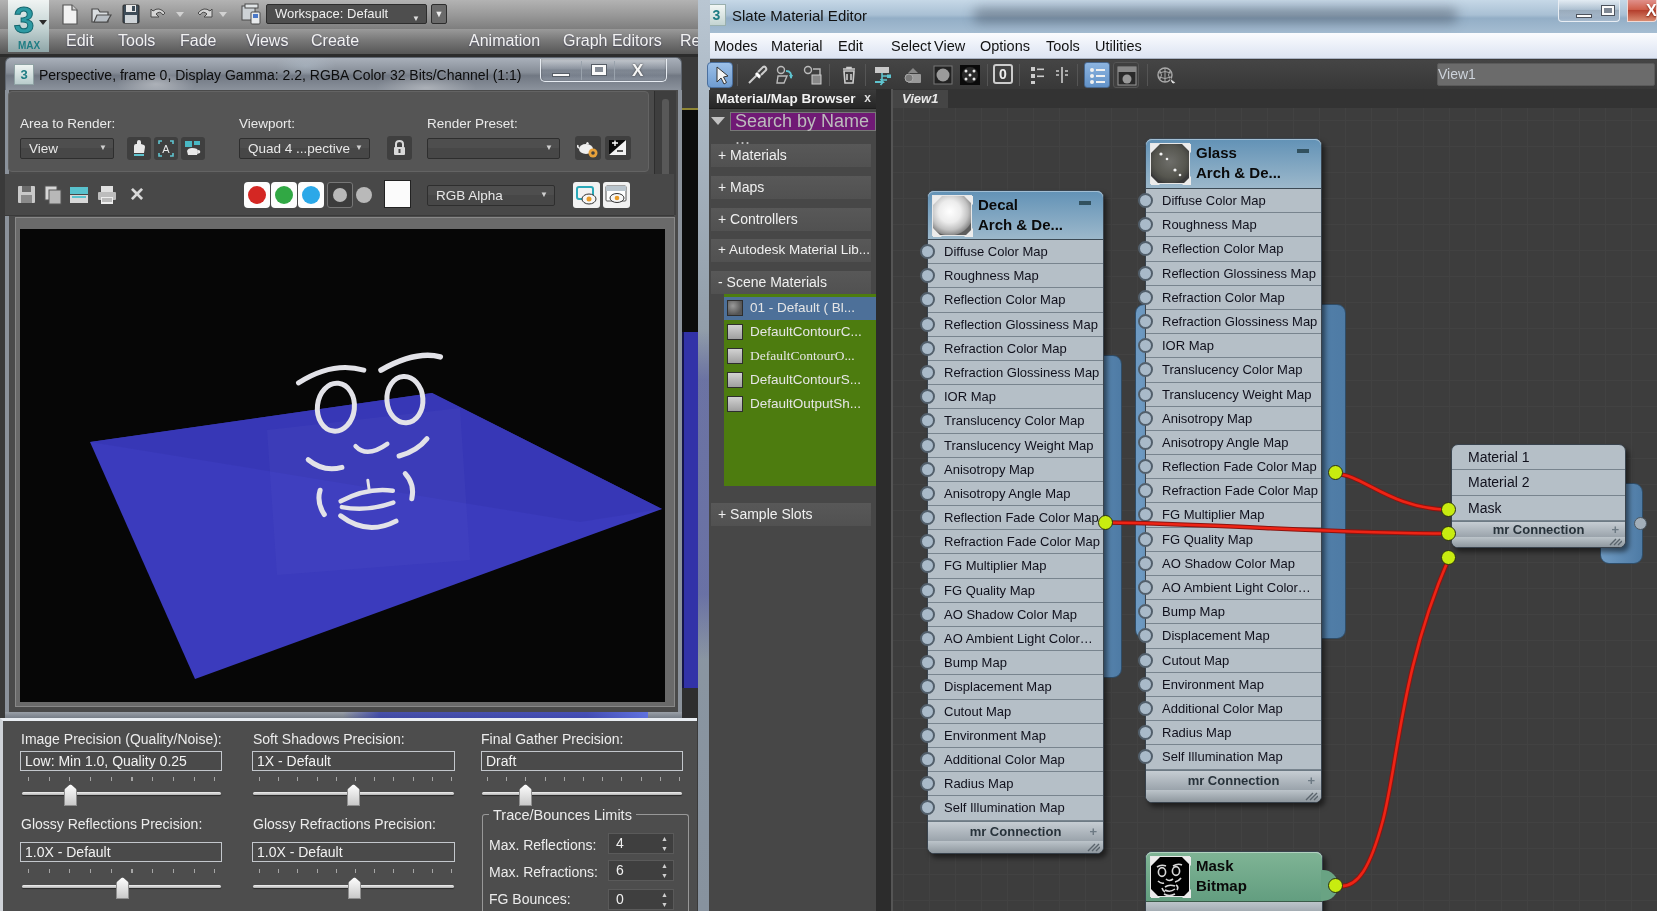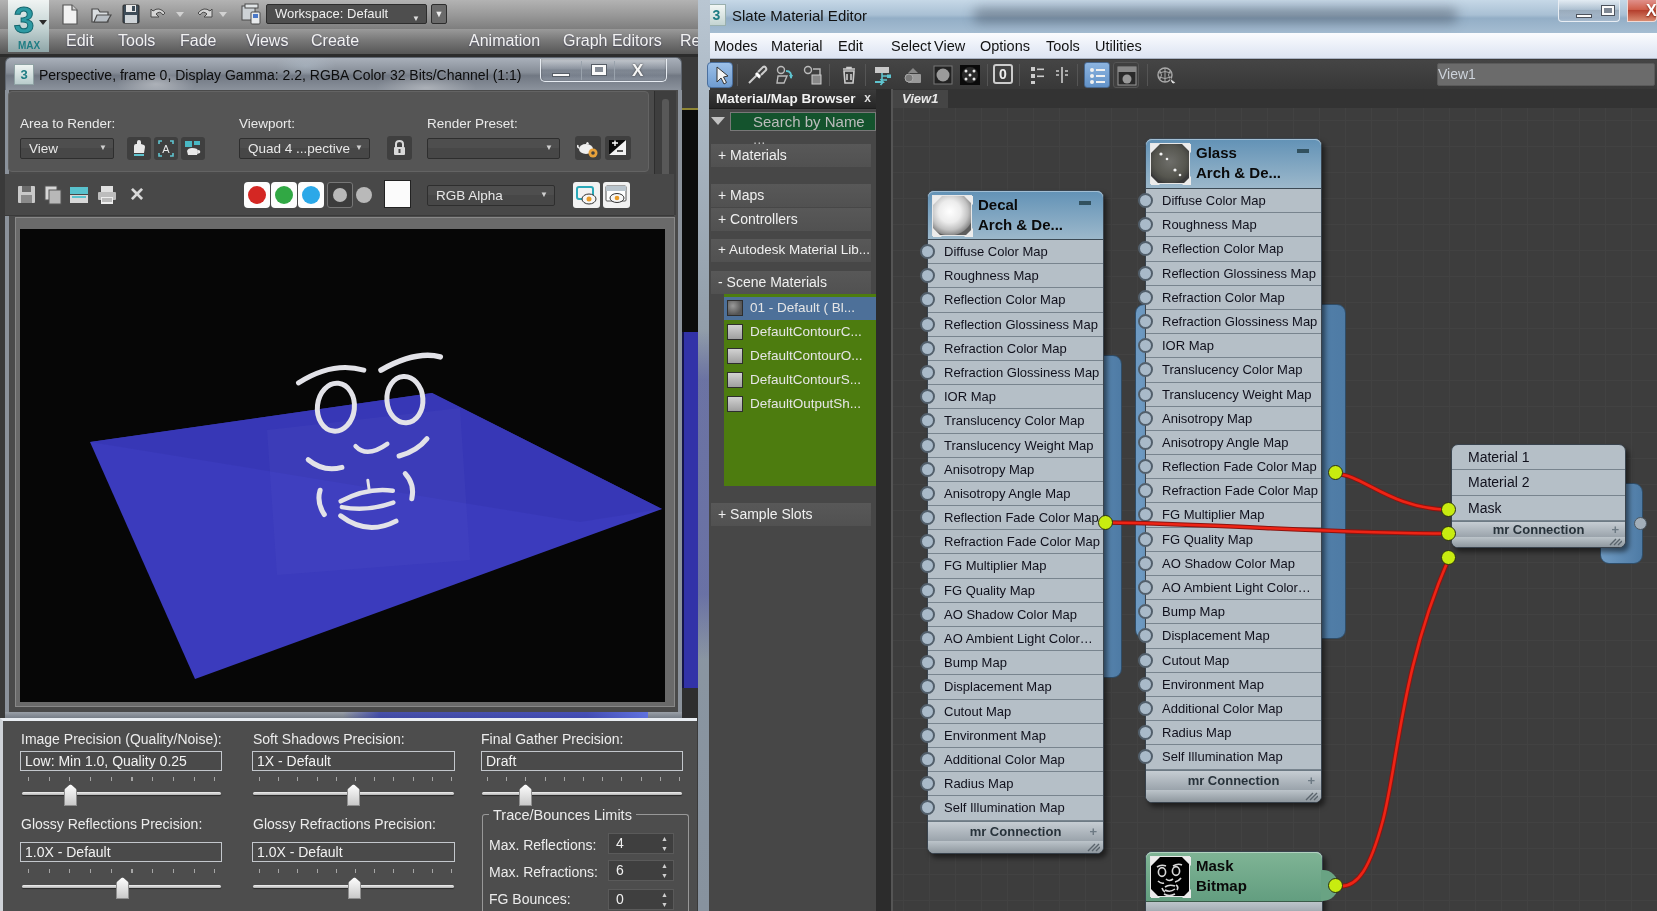--- a/index.html
+++ b/index.html
@@ -629,30 +629,30 @@
       <div class="lime" style="left:548px;top:441.5px;"></div>
       <div class="abs" style="left:741px;top:409px;width:13px;height:13px;border-radius:50%;background:#a2aeb9;border:1.5px solid #4c5862;"></div>
     </div>
     <div id="browser" class="abs">
 
       <div class="abs" style="left:0;top:0;width:167px;height:19px;background:linear-gradient(#3a3a3a,#262626);border-bottom:1px solid #1d1d1d;">
         <span style="position:absolute;left:7px;top:1px;font-size:13.5px;font-weight:bold;color:#f2f2f2;">Material/Map Browser</span>
         <span style="position:absolute;right:5px;top:1px;font-size:12px;font-weight:bold;color:#ddd;">x</span>
       </div>
       <div class="abs" style="left:2px;top:27px;width:0;height:0;border-left:7px solid transparent;border-right:7px solid transparent;border-top:8px solid #c2c2c2;"></div>
-      <div class="abs" style="left:21px;top:22px;width:146px;height:19px;background:#14532d;border:1px solid #787878;color:#bcbcbc;font-size:15px;line-height:17px;padding-left:22px;">Search by Name ...</div>
+      <div class="abs" style="left:21px;top:22px;width:146px;height:19px;background:#701a75;border:1px solid #787878;color:#bcbcbc;font-size:18px;line-height:17px;padding-left:4px;">Search by Name ...</div>
       <div class="bgroup" style="top:54px;">+ Materials</div>
-      <div class="bgroup" style="top:86px;margin-top:8px;">+ Maps</div>
+      <div class="bgroup" style="top:86px;">+ Maps</div>
       <div class="bgroup" style="top:118px;">+ Controllers</div>
       <div class="bgroup" style="top:149px;font-size:13.5px;">+ Autodesk Material Lib...</div>
       <div class="bgroup" style="top:181px;">- Scene Materials</div>
       <div class="abs" style="left:15px;top:204px;width:152px;height:192px;background:#4d7c0f;">
         <div class="bitem" style="left:0;top:3px;width:152px;background:#4d7099;"><div class="bswatch" style="background:radial-gradient(circle at 35% 35%, #9a9a9a, #555 70%);"></div><span style="padding-left:26px;">01 - Default  ( Bl...</span></div>
         <div class="bitem" style="left:0;top:27px;"><div class="bswatch"></div><span style="padding-left:26px;">DefaultContourC...</span></div>
-        <div class="bitem" style="left:0;top:51px;"><div class="bswatch"></div><span style="padding-left:26px;">DefaultContourO...</span></div>
+        <div class="bitem" style="left:0;top:51px;"><div class="bswatch"></div><span style="padding-left:26px;font-family:Liberation Serif, serif;">DefaultContourO...</span></div>
         <div class="bitem" style="left:0;top:75px;"><div class="bswatch"></div><span style="padding-left:26px;">DefaultContourS...</span></div>
         <div class="bitem" style="left:0;top:99px;"><div class="bswatch"></div><span style="padding-left:26px;">DefaultOutputSh...</span></div>
       </div>
       <div class="bgroup" style="top:413px;">+ Sample Slots</div>
     </div>
     <div class="abs" style="left:166px;top:0;width:17px;height:822px;background:#2c2c2c;border-right:2px solid #555;"></div>
   </div>
 </div>
 
 </div>

